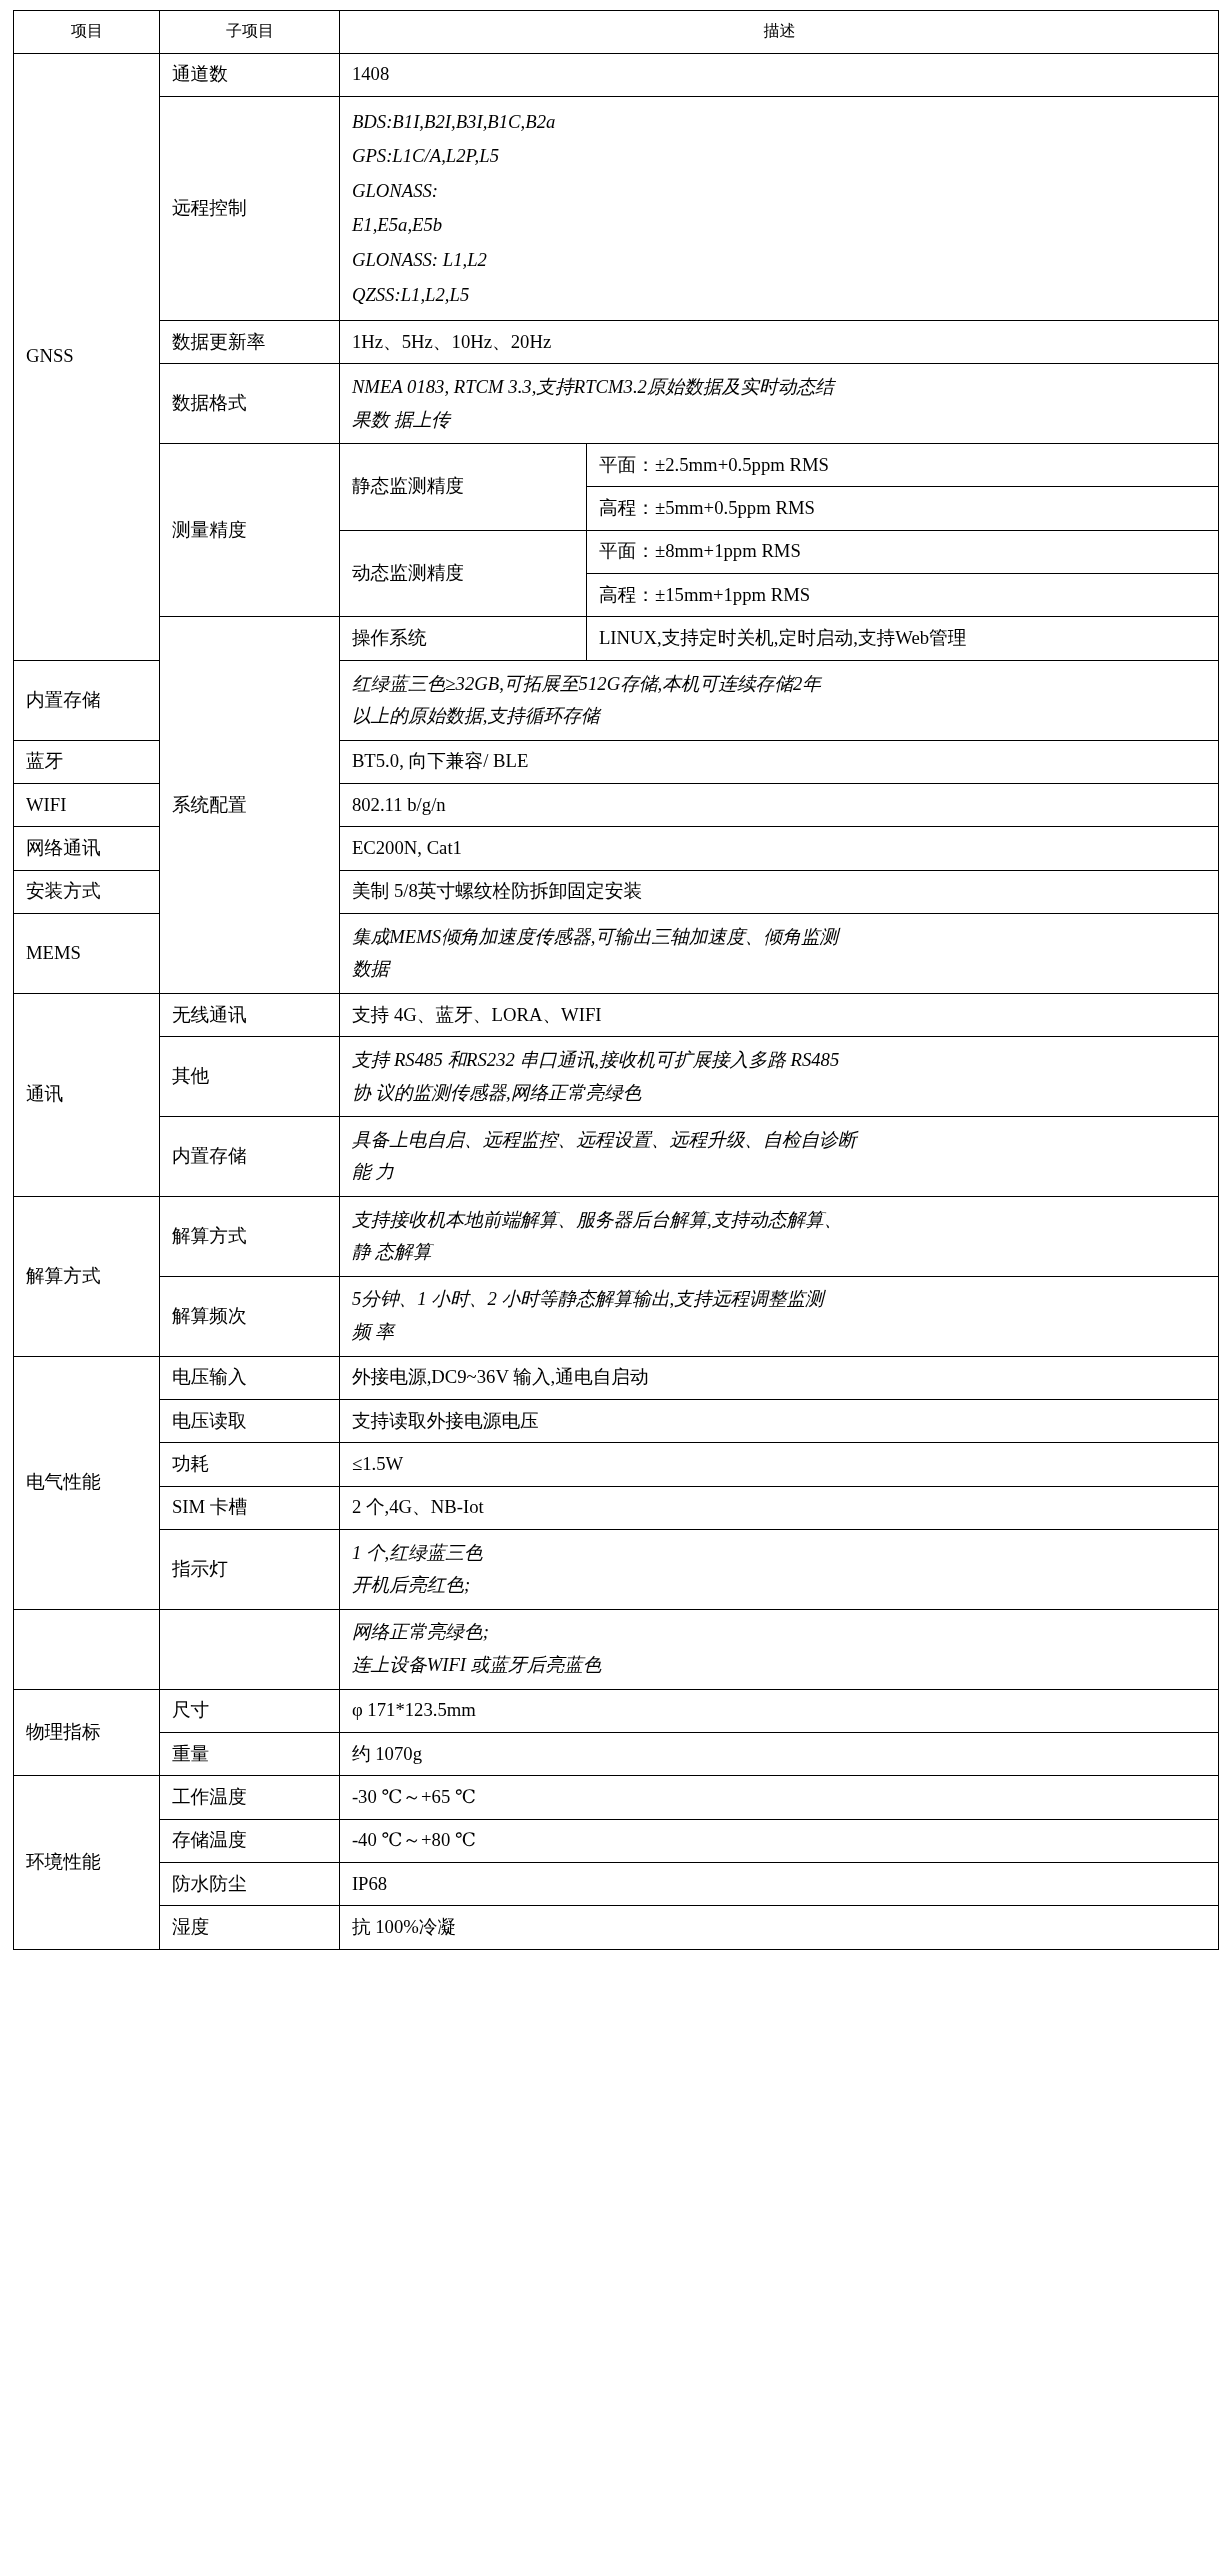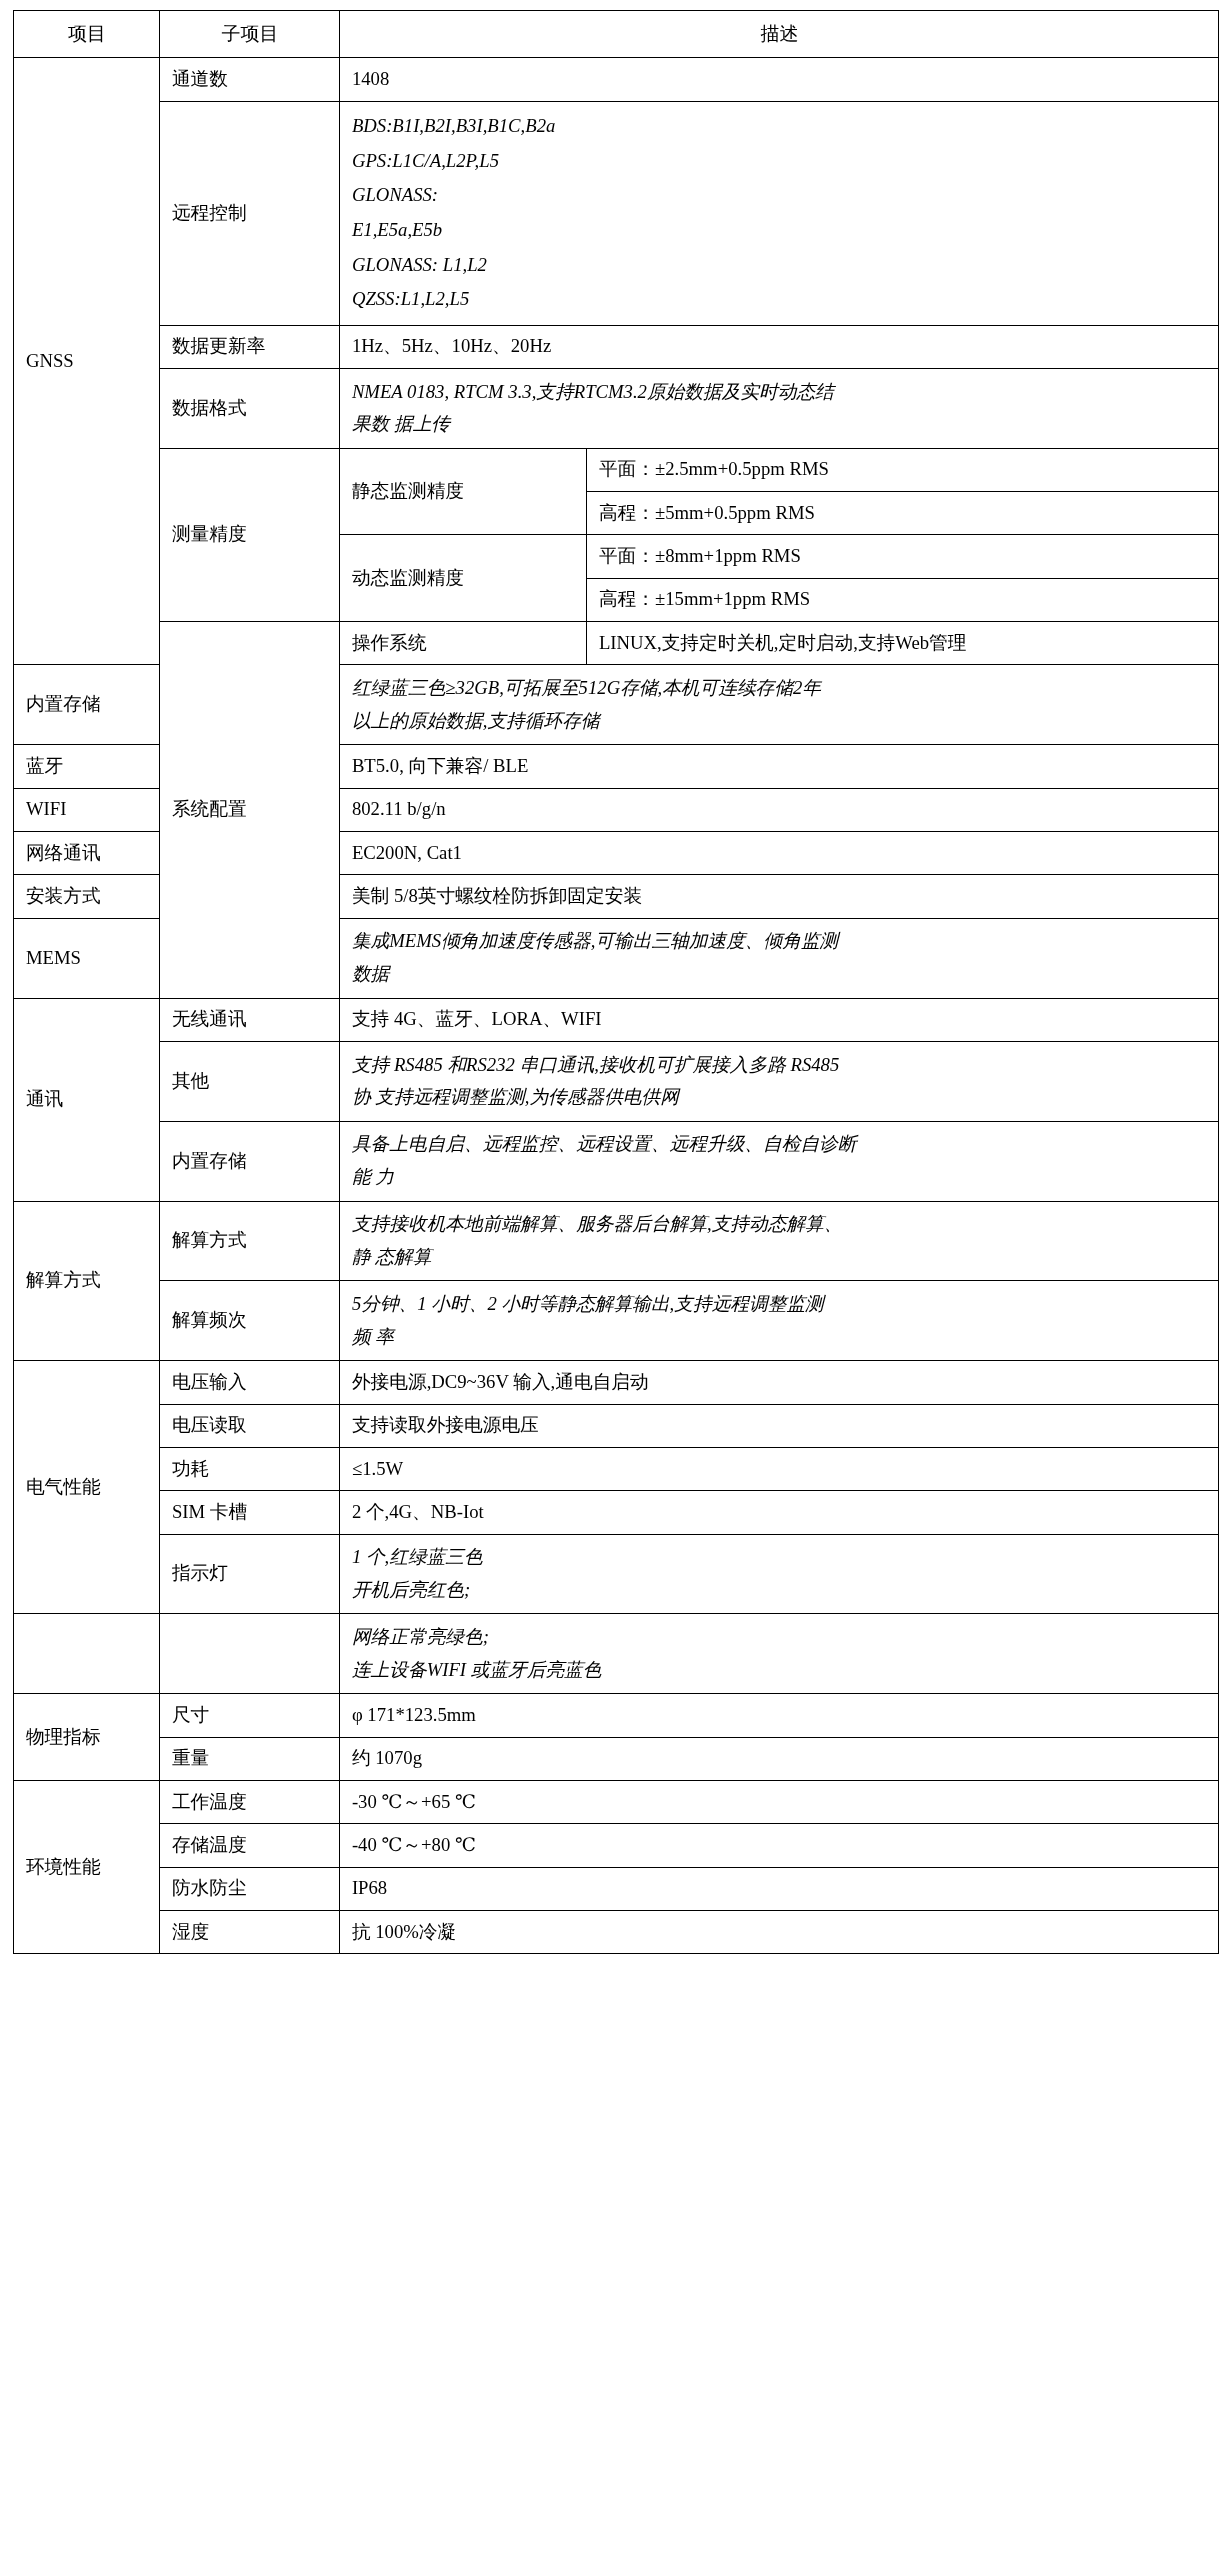--- a/index.html
+++ b/index.html
@@ -27,21 +27,21 @@
   table.spec td, table.spec th {
     border: 1px solid #000000;
     padding: 6.7px 9.6px 6.7px 11.5px;
     vertical-align: middle;
     font-weight: normal;
     text-align: left;
   }
   table.spec th {
     text-align: center;
     font-weight: normal;
-    font-size: 19px;
+    font-size: 16px;
     padding: 8.6px 5.7px;
   }
   .c-col1 { width: 146px; }
   .c-col2 { width: 180px; }
   .c-col3 { width: 247px; }
   .c-col4 { width: 632px; }
 
   td.cat {
     text-align: center;
     vertical-align: middle;
@@ -159,21 +159,21 @@
 
       <tr>
         <td class="cat" rowspan="3">通讯</td>
         <td class="sub">无线通讯</td>
         <td class="desc" colspan="2">支持 4G、蓝牙、LORA、WIFI</td>
       </tr>
       <tr>
         <td class="sub">其他</td>
         <td class="desc cell-multiline" colspan="2">
           <span class="line">支持 RS485 和RS232 串口通讯,接收机可扩展接入多路 RS485</span>
-          <span class="line">协 支持远程调整监测,为传感器供电供网</span>
+          <span class="line">协 议的监测传感器,网络正常亮绿色</span>
         </td>
       </tr>
       <tr>
         <td class="sub">内置存储</td>
         <td class="desc cell-multiline" colspan="2">
           <span class="line">具备上电自启、远程监控、远程设置、远程升级、自检自诊断</span>
           <span class="line">能 力</span>
         </td>
       </tr>
 

